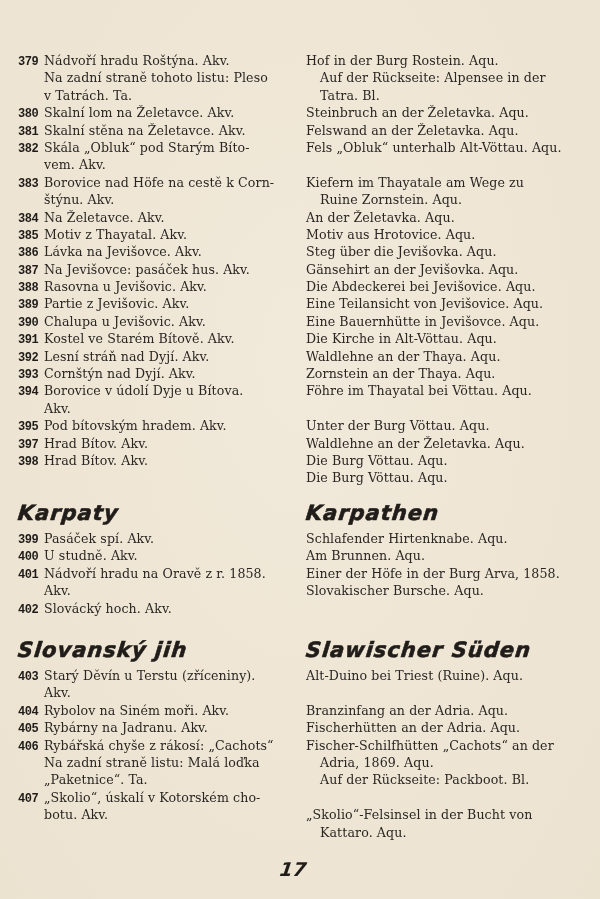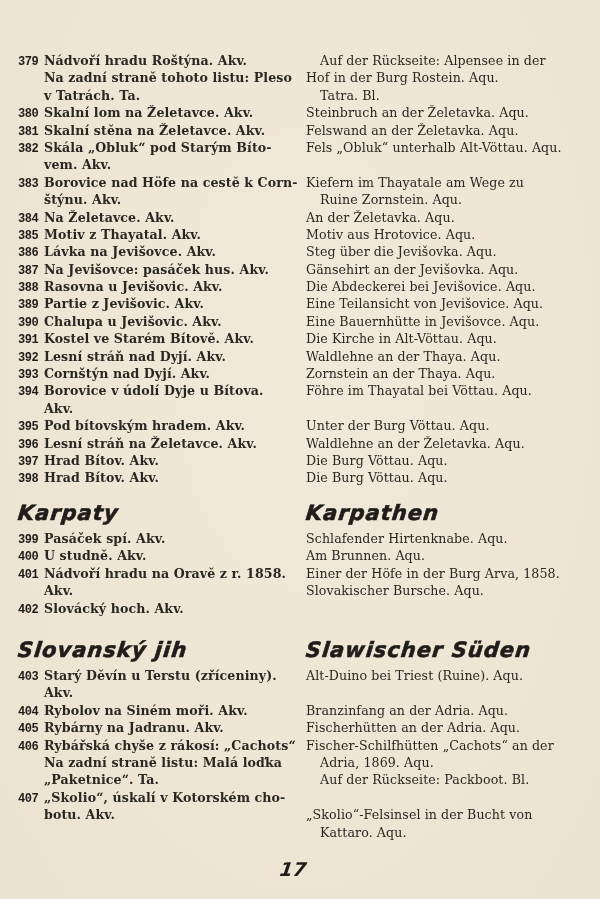--- a/index.html
+++ b/index.html
@@ -11,21 +11,21 @@
     position: relative;
   }
   .page { position: absolute; left: 0; top: 0; width: 600px; height: 899px;
     background: radial-gradient(ellipse at 50% 40%, #f1e9da 0%, #ece2d0 100%); }
   .col { position: absolute; top: 52px; }
   .col-left { left: 18px; width: 272px; }
   .col-right { left: 306px; width: 276px; }
   .line { height: 17.4px; line-height: 17.4px; font-size: 12.6px; white-space: nowrap; letter-spacing: 0.1px; }
   .entry { display: block; }
   .num { display: inline-block; width: 26px; font-family: Liberation Mono, monospace; font-weight: bold; font-size: 12px; color: #1f1c19; letter-spacing: -0.4px; }
-  .txt { display: inline; font-weight: bold; }
+  .txt { display: inline; }
   .rcont { padding-left: 14px; }
   .heading {
     font-family: "DejaVu Sans", "Liberation Sans", sans-serif;
     font-weight: bold; font-style: italic; font-size: 21px;
     letter-spacing: 1px; color: #1f1c19;
     height: 34px; line-height: 34px;
     transform: skewX(-6deg);
     -webkit-text-stroke: 0.6px #1f1c19;
   }
   .section { position: absolute; }
@@ -58,27 +58,26 @@
         <div class="line entry"><span class="num">387</span><span class="txt">Na Jevišovce: pasáček hus. Akv.</span></div>
         <div class="line entry"><span class="num">388</span><span class="txt">Rasovna u Jevišovic. Akv.</span></div>
         <div class="line entry"><span class="num">389</span><span class="txt">Partie z Jevišovic. Akv.</span></div>
         <div class="line entry"><span class="num">390</span><span class="txt">Chalupa u Jevišovic. Akv.</span></div>
         <div class="line entry"><span class="num">391</span><span class="txt">Kostel ve Starém Bítově. Akv.</span></div>
         <div class="line entry"><span class="num">392</span><span class="txt">Lesní stráň nad Dyjí. Akv.</span></div>
         <div class="line entry"><span class="num">393</span><span class="txt">Cornštýn nad Dyjí. Akv.</span></div>
         <div class="line entry"><span class="num">394</span><span class="txt">Borovice v údolí Dyje u Bítova.</span></div>
         <div class="line entry"><span class="num"></span><span class="txt">Akv.</span></div>
         <div class="line entry"><span class="num">395</span><span class="txt">Pod bítovským hradem. Akv.</span></div>
-        <div class="line entry"><span class="num">396</span><span class="txt">Lesní stráň na Želetavce. Akv.</span></div>
         <div class="line entry"><span class="num">397</span><span class="txt">Hrad Bítov. Akv.</span></div>
         <div class="line entry"><span class="num">398</span><span class="txt">Hrad Bítov. Akv.</span></div>
       </div>
     <div class="col col-right" style="top:0;" id="s0-right">
+        <div class="line">Hof in der Burg Rostein. Aqu.</div>
         <div class="line rcont">Auf der Rückseite: Alpensee in der</div>
-        <div class="line">Hof in der Burg Rostein. Aqu.</div>
         <div class="line rcont">Tatra. Bl.</div>
         <div class="line">Steinbruch an der Želetavka. Aqu.</div>
         <div class="line">Felswand an der Želetavka. Aqu.</div>
         <div class="line">Fels „Obluk“ unterhalb Alt-Vöttau. Aqu.</div>
         <div class="line"></div>
         <div class="line">Kiefern im Thayatale am Wege zu</div>
         <div class="line rcont">Ruine Zornstein. Aqu.</div>
         <div class="line">An der Želetavka. Aqu.</div>
         <div class="line">Motiv aus Hrotovice. Aqu.</div>
         <div class="line">Steg über die Jevišovka. Aqu.</div>

